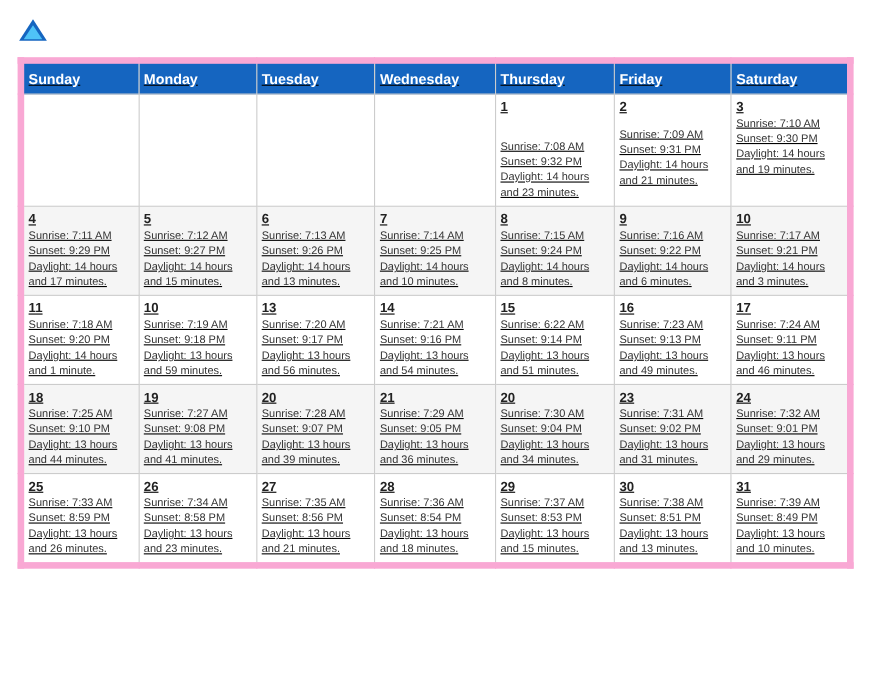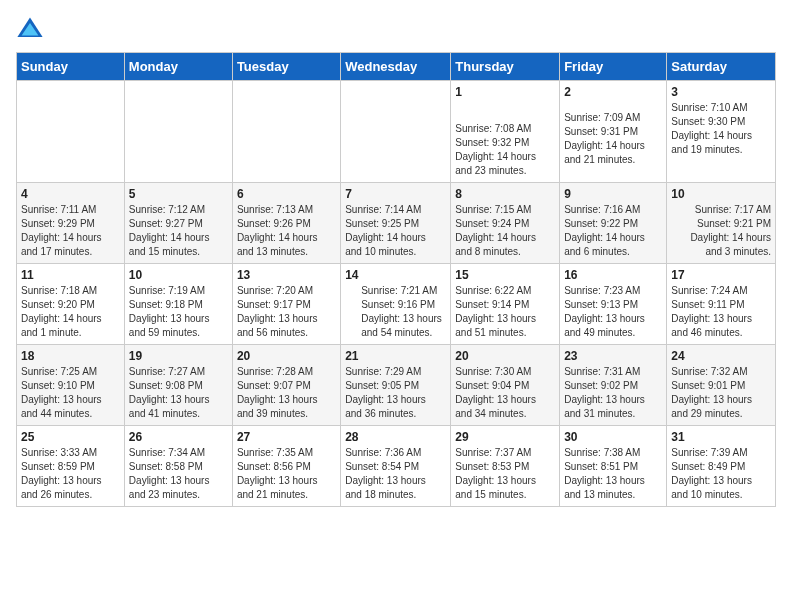--- a/index.html
+++ b/index.html
@@ -48,21 +48,22 @@
       font-weight: bold;
       color: #222;
     }
     .subtitle {
       font-size: 15px;
       color: #333;
     }
     .calendar {
       width: 100%;
       border-collapse: collapse;
-      border: 1px solid #f9a8d4;
+      border: 6px solid #f9a8d4;
+      text-decoration: underline;
     }
     .calendar th {
       background-color: #1565c0;
       color: #fff;
       font-size: 13px;
       font-weight: bold;
       padding: 6px 4px;
       text-align: left;
       border: 1px solid #ccc;
     }
@@ -195,21 +196,21 @@
         </td>
         <td>
           <span class="day-num">9</span>
           <div class="day-info" style="white-space: pre-line;">Sunrise: 7:16 AM
 Sunset: 9:22 PM
 Daylight: 14 hours
 and 6 minutes.</div>
         </td>
         <td>
           <span class="day-num">10</span>
-          <div class="day-info" style="white-space: pre-line; text-align: right;">Sunrise: 7:17 AM
+          <div class="day-info" style="white-space: pre-line;">Sunrise: 7:17 AM
 Sunset: 9:21 PM
 Daylight: 14 hours
 and 3 minutes.</div>
         </td>
       </tr>
       <tr>
         <td>
           <span class="day-num">11</span>
           <div class="day-info" style="white-space: pre-line;">Sunrise: 7:18 AM
 Sunset: 9:20 PM
@@ -225,21 +226,21 @@
         </td>
         <td>
           <span class="day-num">13</span>
           <div class="day-info" style="white-space: pre-line;">Sunrise: 7:20 AM
 Sunset: 9:17 PM
 Daylight: 13 hours
 and 56 minutes.</div>
         </td>
         <td>
           <span class="day-num">14</span>
-          <div class="day-info" style="white-space: pre-line; margin-left: 16px;">Sunrise: 7:21 AM
+          <div class="day-info" style="white-space: pre-line;">Sunrise: 7:21 AM
 Sunset: 9:16 PM
 Daylight: 13 hours
 and 54 minutes.</div>
         </td>
         <td>
           <span class="day-num">15</span>
           <div class="day-info" style="white-space: pre-line;">Sunrise: 6:22 AM
 Sunset: 9:14 PM
 Daylight: 13 hours
 and 51 minutes.</div>
@@ -306,21 +307,21 @@
           <span class="day-num">24</span>
           <div class="day-info" style="white-space: pre-line;">Sunrise: 7:32 AM
 Sunset: 9:01 PM
 Daylight: 13 hours
 and 29 minutes.</div>
         </td>
       </tr>
       <tr>
         <td>
           <span class="day-num">25</span>
-          <div class="day-info" style="white-space: pre-line;">Sunrise: 3:33 AM
+          <div class="day-info" style="white-space: pre-line;">Sunrise: 7:33 AM
 Sunset: 8:59 PM
 Daylight: 13 hours
 and 26 minutes.</div>
         </td>
         <td>
           <span class="day-num">26</span>
           <div class="day-info" style="white-space: pre-line;">Sunrise: 7:34 AM
 Sunset: 8:58 PM
 Daylight: 13 hours
 and 23 minutes.</div>

